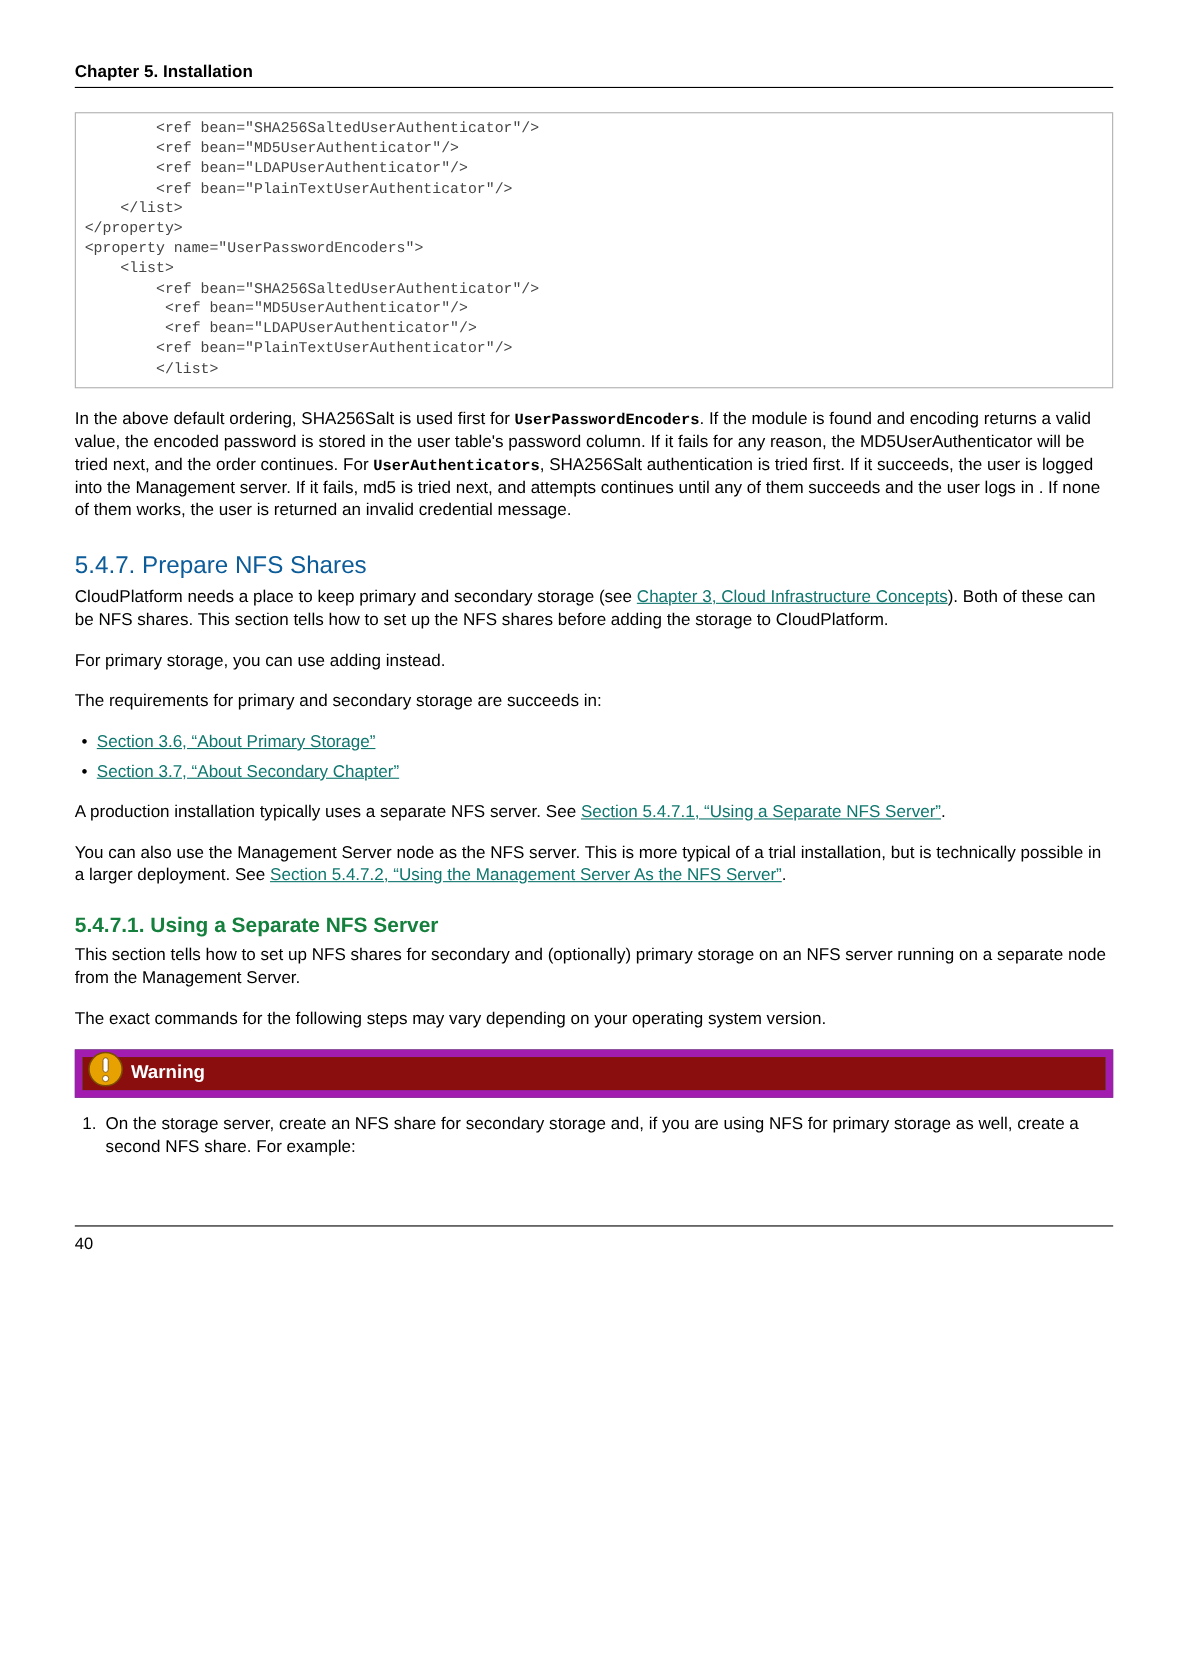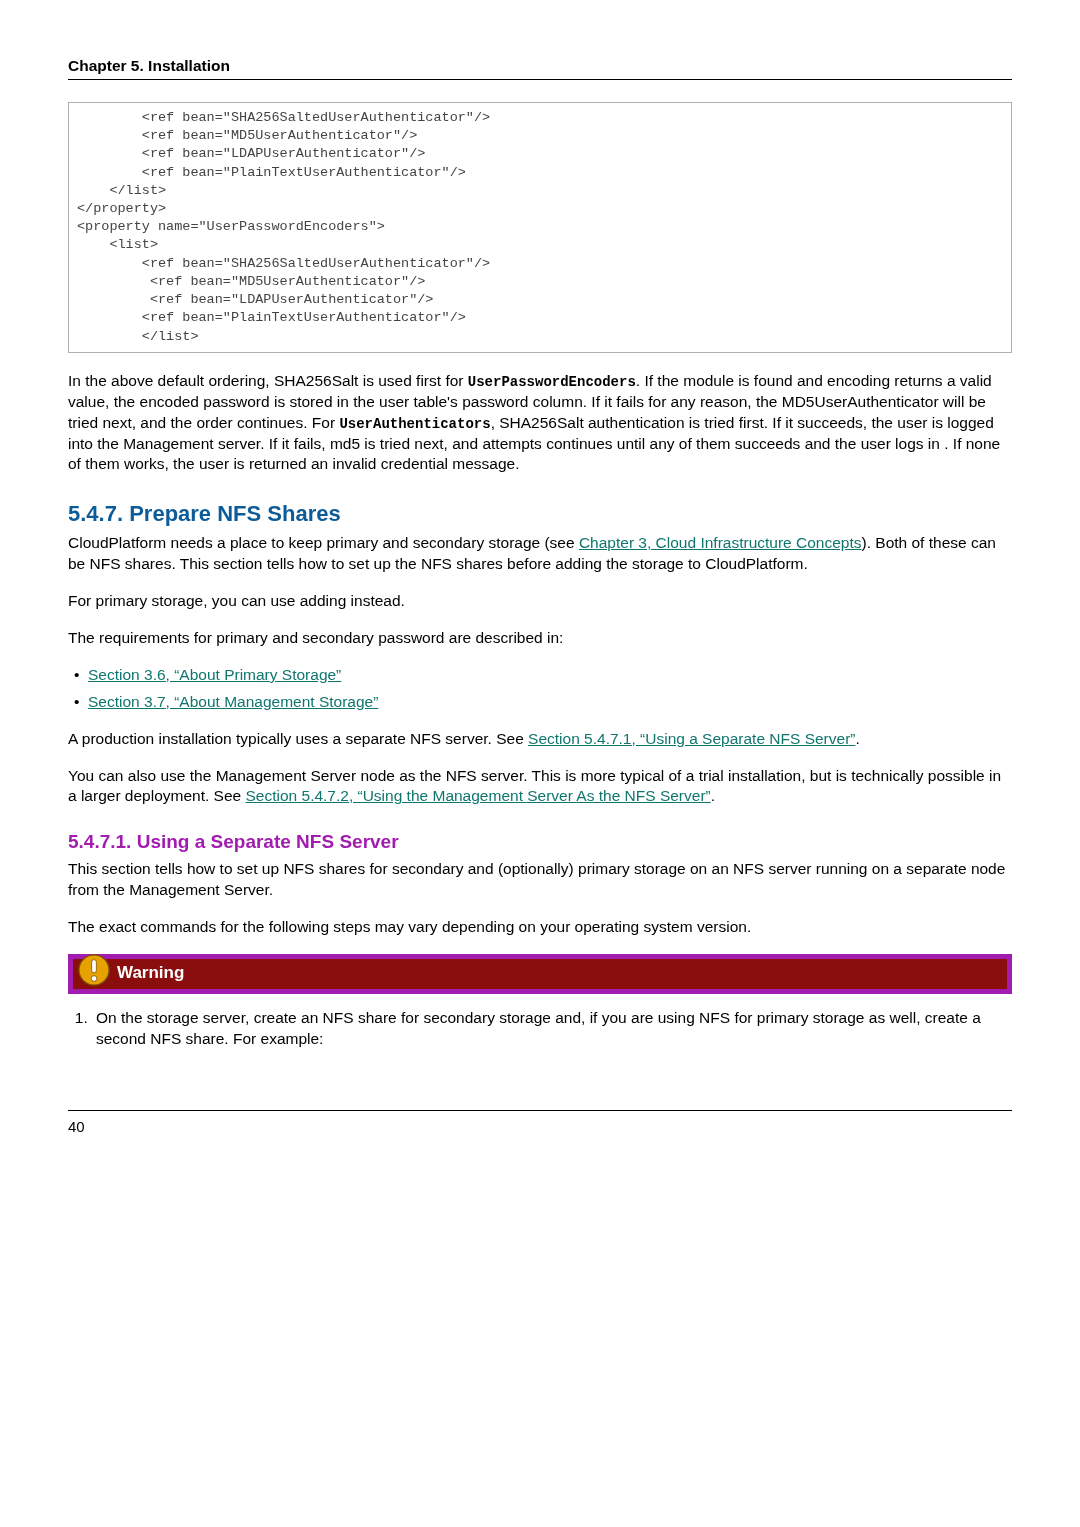--- a/index.html
+++ b/index.html
@@ -31,35 +31,35 @@
     padding: 6px 8px 6px 8px;
     color: #444;
     line-height: 1.35;
     margin-bottom: 18px;
   }
   p { margin: 0 0 16px 0; }
   .mono { font-family: "Liberation Mono", "DejaVu Sans Mono", "Courier New", monospace; font-size: 14px; margin-top: 12px; }
   .h2-title {
     color: #0c5c99;
     font-size: 22px;
-    font-weight: bold;
+    font-weight: normal;
     margin: 24px 0 4px 0;
   }
   .h3-title {
-    color: #a21caf;
+    color: #15803d;
     font-size: 19px;
     font-weight: bold;
     margin: 22px 0 4px 0;
   }
   .link { color: #0f766e; }
   ul.bullets { margin: 0 0 16px 0; padding-left: 12px; list-style: none;}
   ul.bullets li { margin: 6px 0; padding-left: 8px; position: relative;}
   ul.bullets li::before { content: "•"; position: absolute; left: -6px; color:#000;}
   .warning-box {
-    border: 5px solid #a21caf;
+    border: 7px solid #a21caf;
     background: #15803d;
     margin: 10px 0 14px 0;
   }
   .warning-head {
     background: #8a0e0e;
     color: #fff;
     font-weight: bold;
     font-size: 17px;
     padding: 3px 6px 4px 44px;
     position: relative;
@@ -100,25 +100,25 @@
 </p>
 
 <div class="h2-title">5.4.7. Prepare NFS Shares</div>
 
 <p>
   <span>CloudPlatform needs a place to keep primary and secondary storage (see </span><a href="#" class="link">Chapter 3, Cloud Infrastructure Concepts</a><span>). Both of these can be NFS shares. This section tells how to set up the NFS shares before adding the storage to CloudPlatform.</span>
 </p>
 
 <p>For primary storage, you can use adding instead.</p>
 
-<p>The requirements for primary and secondary password are described in:</p>
+<p>The requirements for primary and secondary storage are succeeds in:</p>
 
 <ul class="bullets">
   <li><a href="#" class="link">Section 3.6, “About Primary Storage”</a></li>
-  <li><a href="#" class="link">Section 3.7, “About Management Storage”</a></li>
+  <li><a href="#" class="link">Section 3.7, “About Secondary Chapter”</a></li>
 </ul>
 
 <p>
   <span>A production installation typically uses a separate NFS server. See </span><a href="#" class="link">Section 5.4.7.1, “Using a Separate NFS Server”</a><span>.</span>
 </p>
 
 <p>
   <span>You can also use the Management Server node as the NFS server. This is more typical of a trial installation, but is technically possible in a larger deployment. See </span><a href="#" class="link">Section 5.4.7.2, “Using the Management Server As the NFS Server”</a><span>.</span>
 </p>
 

